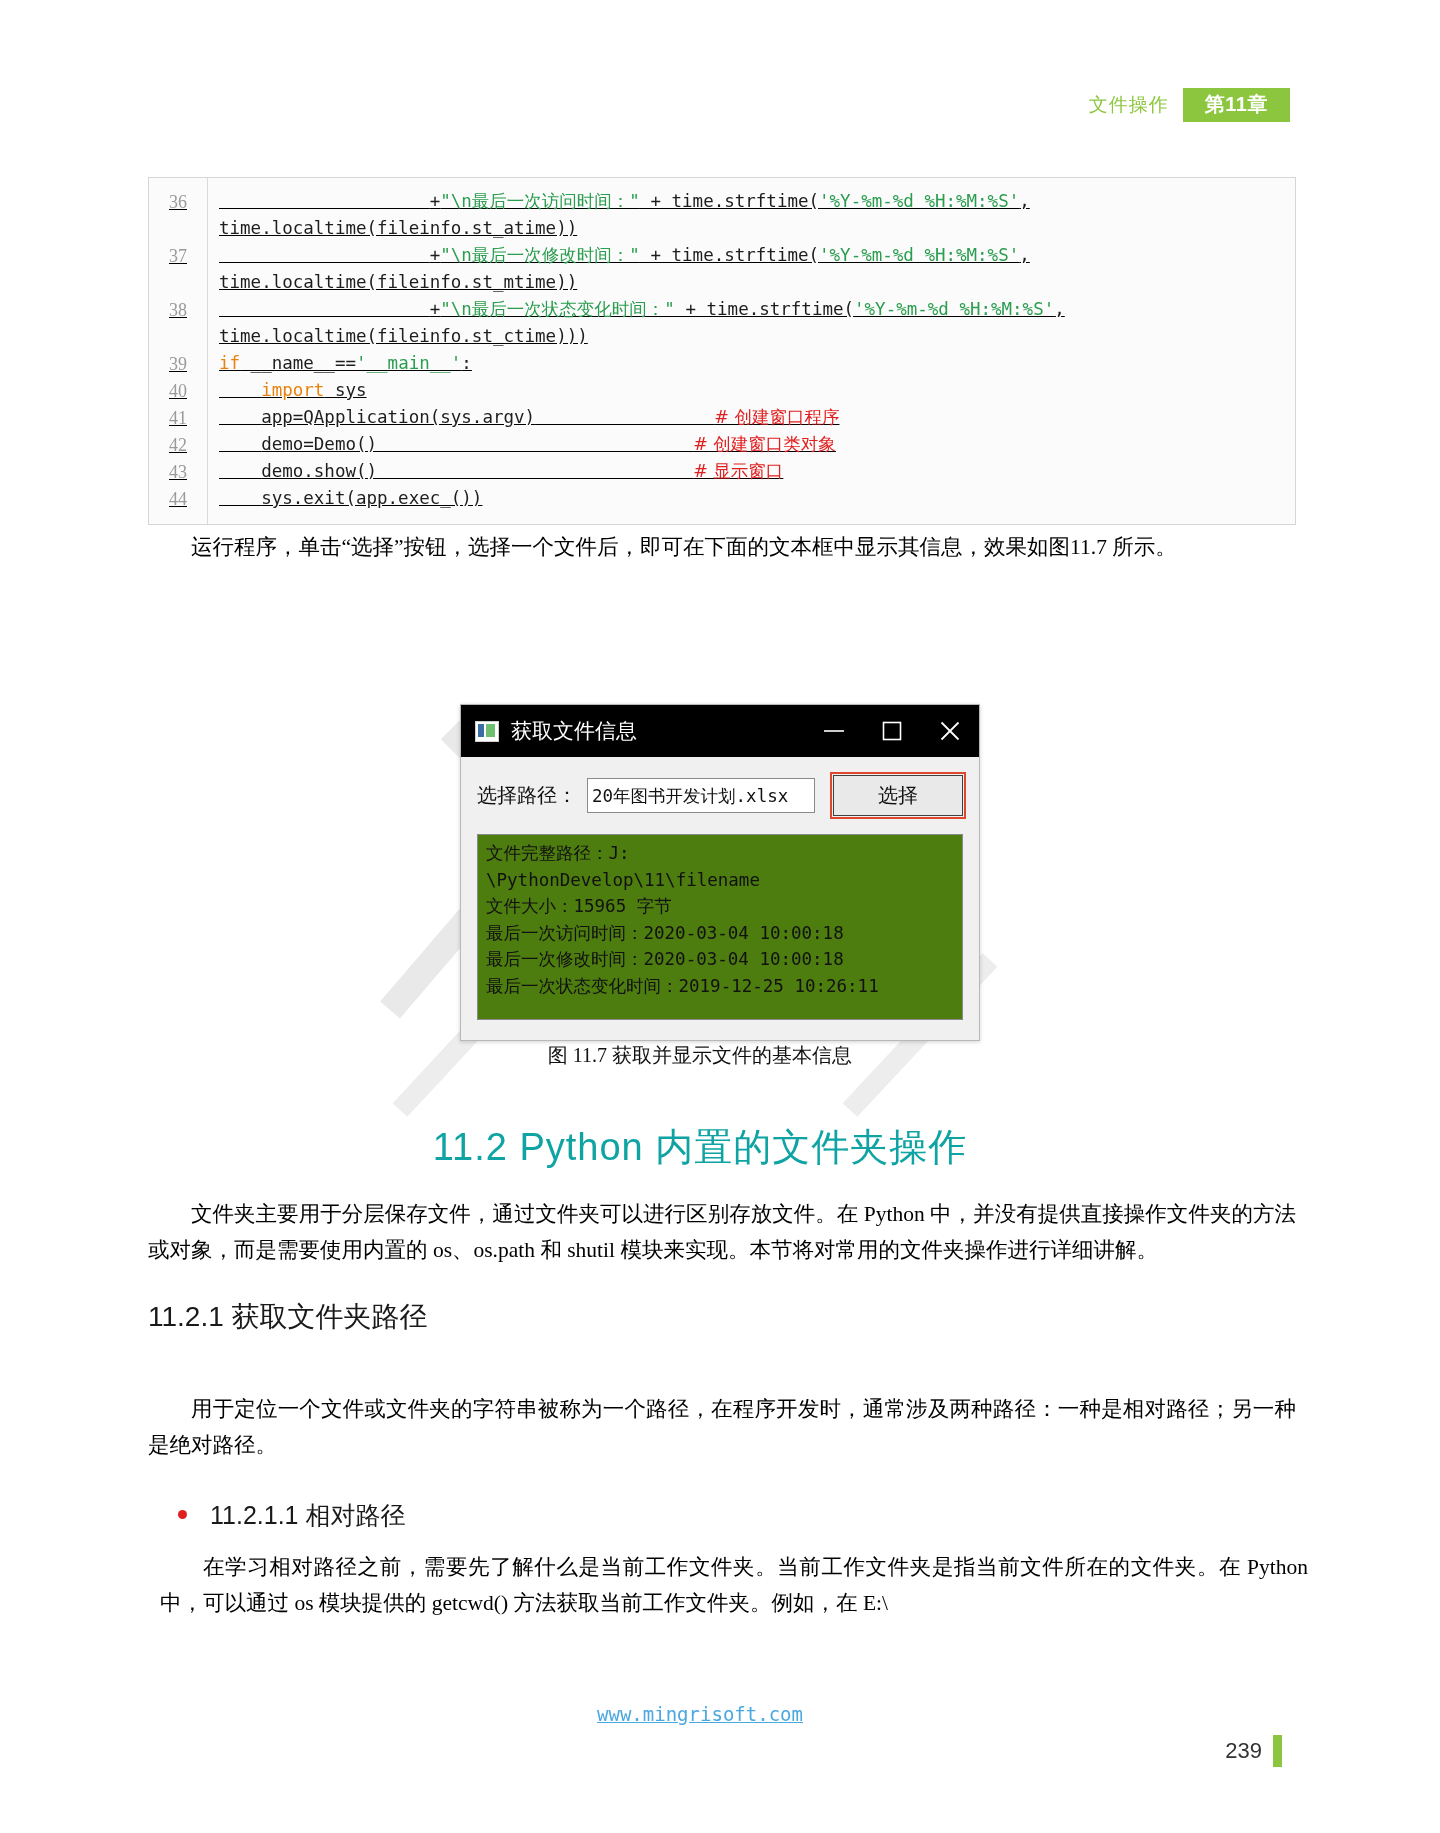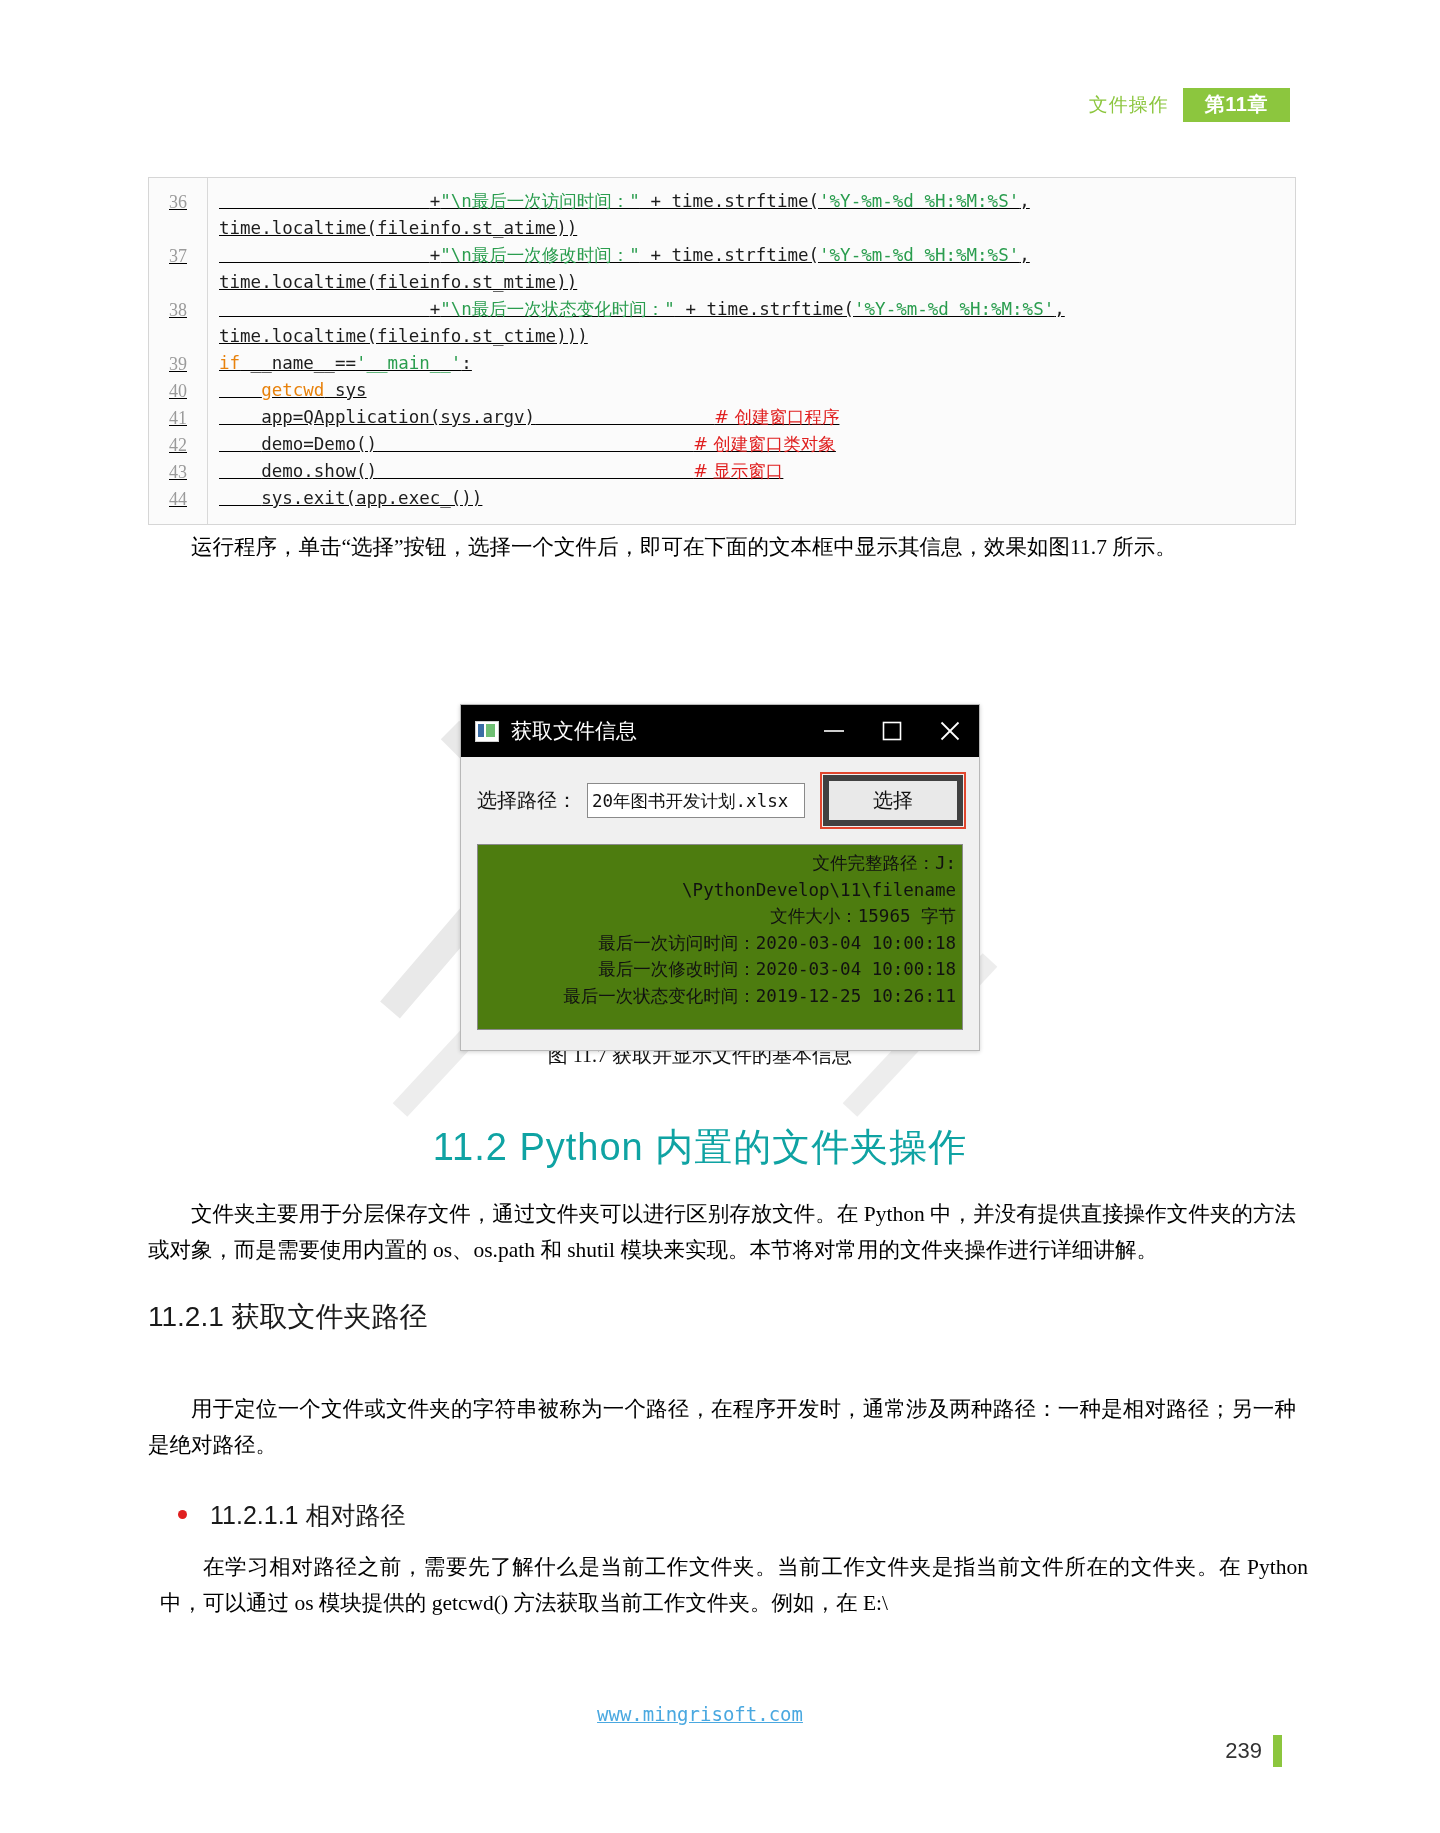--- a/index.html
+++ b/index.html
@@ -132,21 +132,21 @@
   .dlg-btns { display:flex; align-items:center; height:52px; }
   .dlg-btn {
     width:58px; height:52px;
     display:flex; align-items:center; justify-content:center;
     color:#ffffff;
     font-family:"Liberation Sans", sans-serif;
     font-size:22px;
   }
   .dlg-btn svg { display:block; }
 
-  .dlg-body { padding:18px 16px 20px 16px;text-align:right; }
+  .dlg-body { padding:18px 16px 20px 16px; }
   .dlg-row { display:flex; align-items:center; gap:10px; }
   .dlg-label {
     font-family:"DejaVu Sans", sans-serif;
     font-size:20px; color:#111;
     white-space:nowrap;
   }
   .dlg-input {
     flex:1 1 auto;
     height:33px;
     background:#ffffff;
@@ -157,21 +157,21 @@
   }
   .dlg-input span {
     font-family:"DejaVu Sans Mono", monospace;
     font-size:17.5px;
     color:#111;
     white-space:nowrap;
   }
   .dlg-btn-select {
     width:128px; height:39px;
     background:#e9e9e9;
-    border:6px solid #404040;
+    border:1px solid #404040;
     outline:2px solid #e0462e;
     outline-offset:1px;
     display:flex; align-items:center; justify-content:center;
     font-family:"DejaVu Sans", sans-serif;
     font-size:20px; color:#111;
     margin-left:8px;
   }
   .dlg-textarea {
     margin-top:18px;
     background:#4d7c0f;
@@ -301,21 +301,21 @@
             <div class="lineno">38</div>
             <div class="codetext"><span>                    +</span><span class="tok-str">"\n最后一次状态变化时间："</span><span> + time.strftime(</span><span class="tok-str">'%Y-%m-%d %H:%M:%S'</span><span>,
 time.localtime(fileinfo.st_ctime)))</span></div>
           </div>
           <div class="code-row">
             <div class="lineno">39</div>
             <div class="codetext"><span class="tok-kw">if</span><span> __name__==</span><span class="tok-str">'__main__'</span><span>:</span></div>
           </div>
           <div class="code-row">
             <div class="lineno">40</div>
-            <div class="codetext"><span>    </span><span class="tok-kw">getcwd</span><span> sys</span></div>
+            <div class="codetext"><span>    </span><span class="tok-kw">import</span><span> sys</span></div>
           </div>
           <div class="code-row">
             <div class="lineno">41</div>
             <div class="codetext"><span>    app=QApplication(sys.argv)</span><span>                 </span><span class="tok-cmt"># 创建窗口程序</span></div>
           </div>
           <div class="code-row">
             <div class="lineno">42</div>
             <div class="codetext"><span>    demo=Demo()</span><span>                              </span><span class="tok-cmt"># 创建窗口类对象</span></div>
           </div>
           <div class="code-row">

